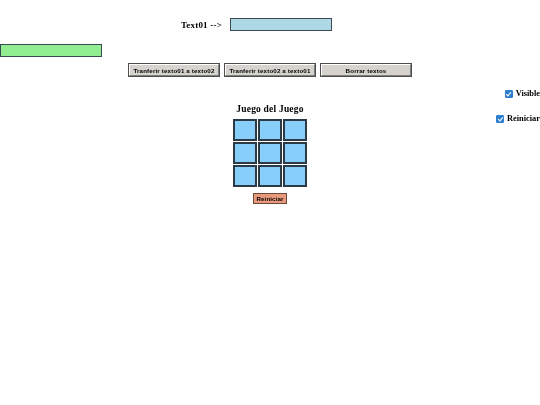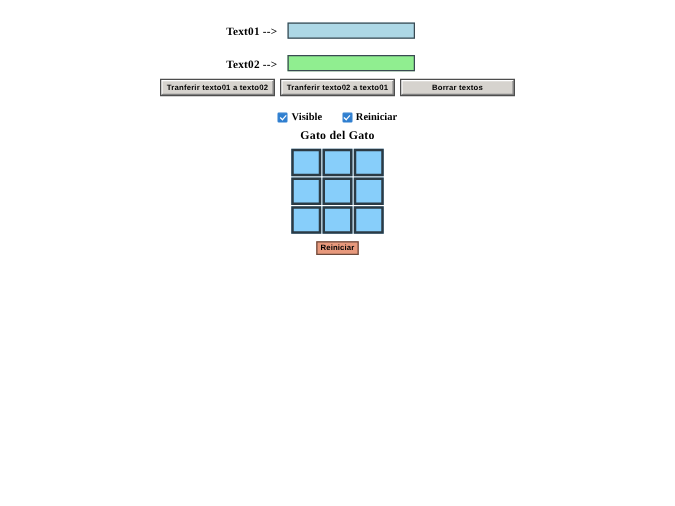--- a/index.html
+++ b/index.html
@@ -97,20 +97,21 @@
   
   .check-row {
     position: absolute;
     top: 89px;
     left: 0;
     width: 540px;
     display: flex;
     justify-content: center;
     align-items: flex-end;
     gap: 16px;
+    flex-direction: column;
   }
   .check-item {
     display: flex;
     align-items: center;
     gap: 3px;
   }
   .cbox {
     position: relative;
     width: 8px;
     height: 8px;
@@ -216,42 +217,41 @@
 <body>
 
 <div class="page">
 
   <div class="field-row row1">
     <div class="field-label">Text01 --&gt;</div>
     <input class="text-input blue" type="text" value="" style="">
   </div>
 
   <div class="field-row row2">
-    <div class="field-label">Text02 --&gt;</div>
     <input class="text-input green" type="text" value="" style="">
   </div>
 
   <div class="button-bar">
     <button class="btn3d w1">Tranferir texto01 a texto02</button>
     <button class="btn3d w2">Tranferir texto02 a texto01</button>
     <button class="btn3d w3">Borrar textos</button>
   </div>
 
   <div class="check-row">
     <label class="check-item">
       <span class="cbox"></span>
       <span class="check-label">Visible</span>
     </label>
     <label class="check-item">
       <span class="cbox"></span>
       <span class="check-label">Reiniciar</span>
     </label>
   </div>
 
-  <div class="game-title">Gato del Gato</div>
+  <div class="game-title">Juego del Juego</div>
 
   <div class="board">
     <div class="board-grid">
       <button class="cell"></button>
       <button class="cell"></button>
       <button class="cell"></button>
       <button class="cell"></button>
       <button class="cell"></button>
       <button class="cell"></button>
       <button class="cell"></button>

